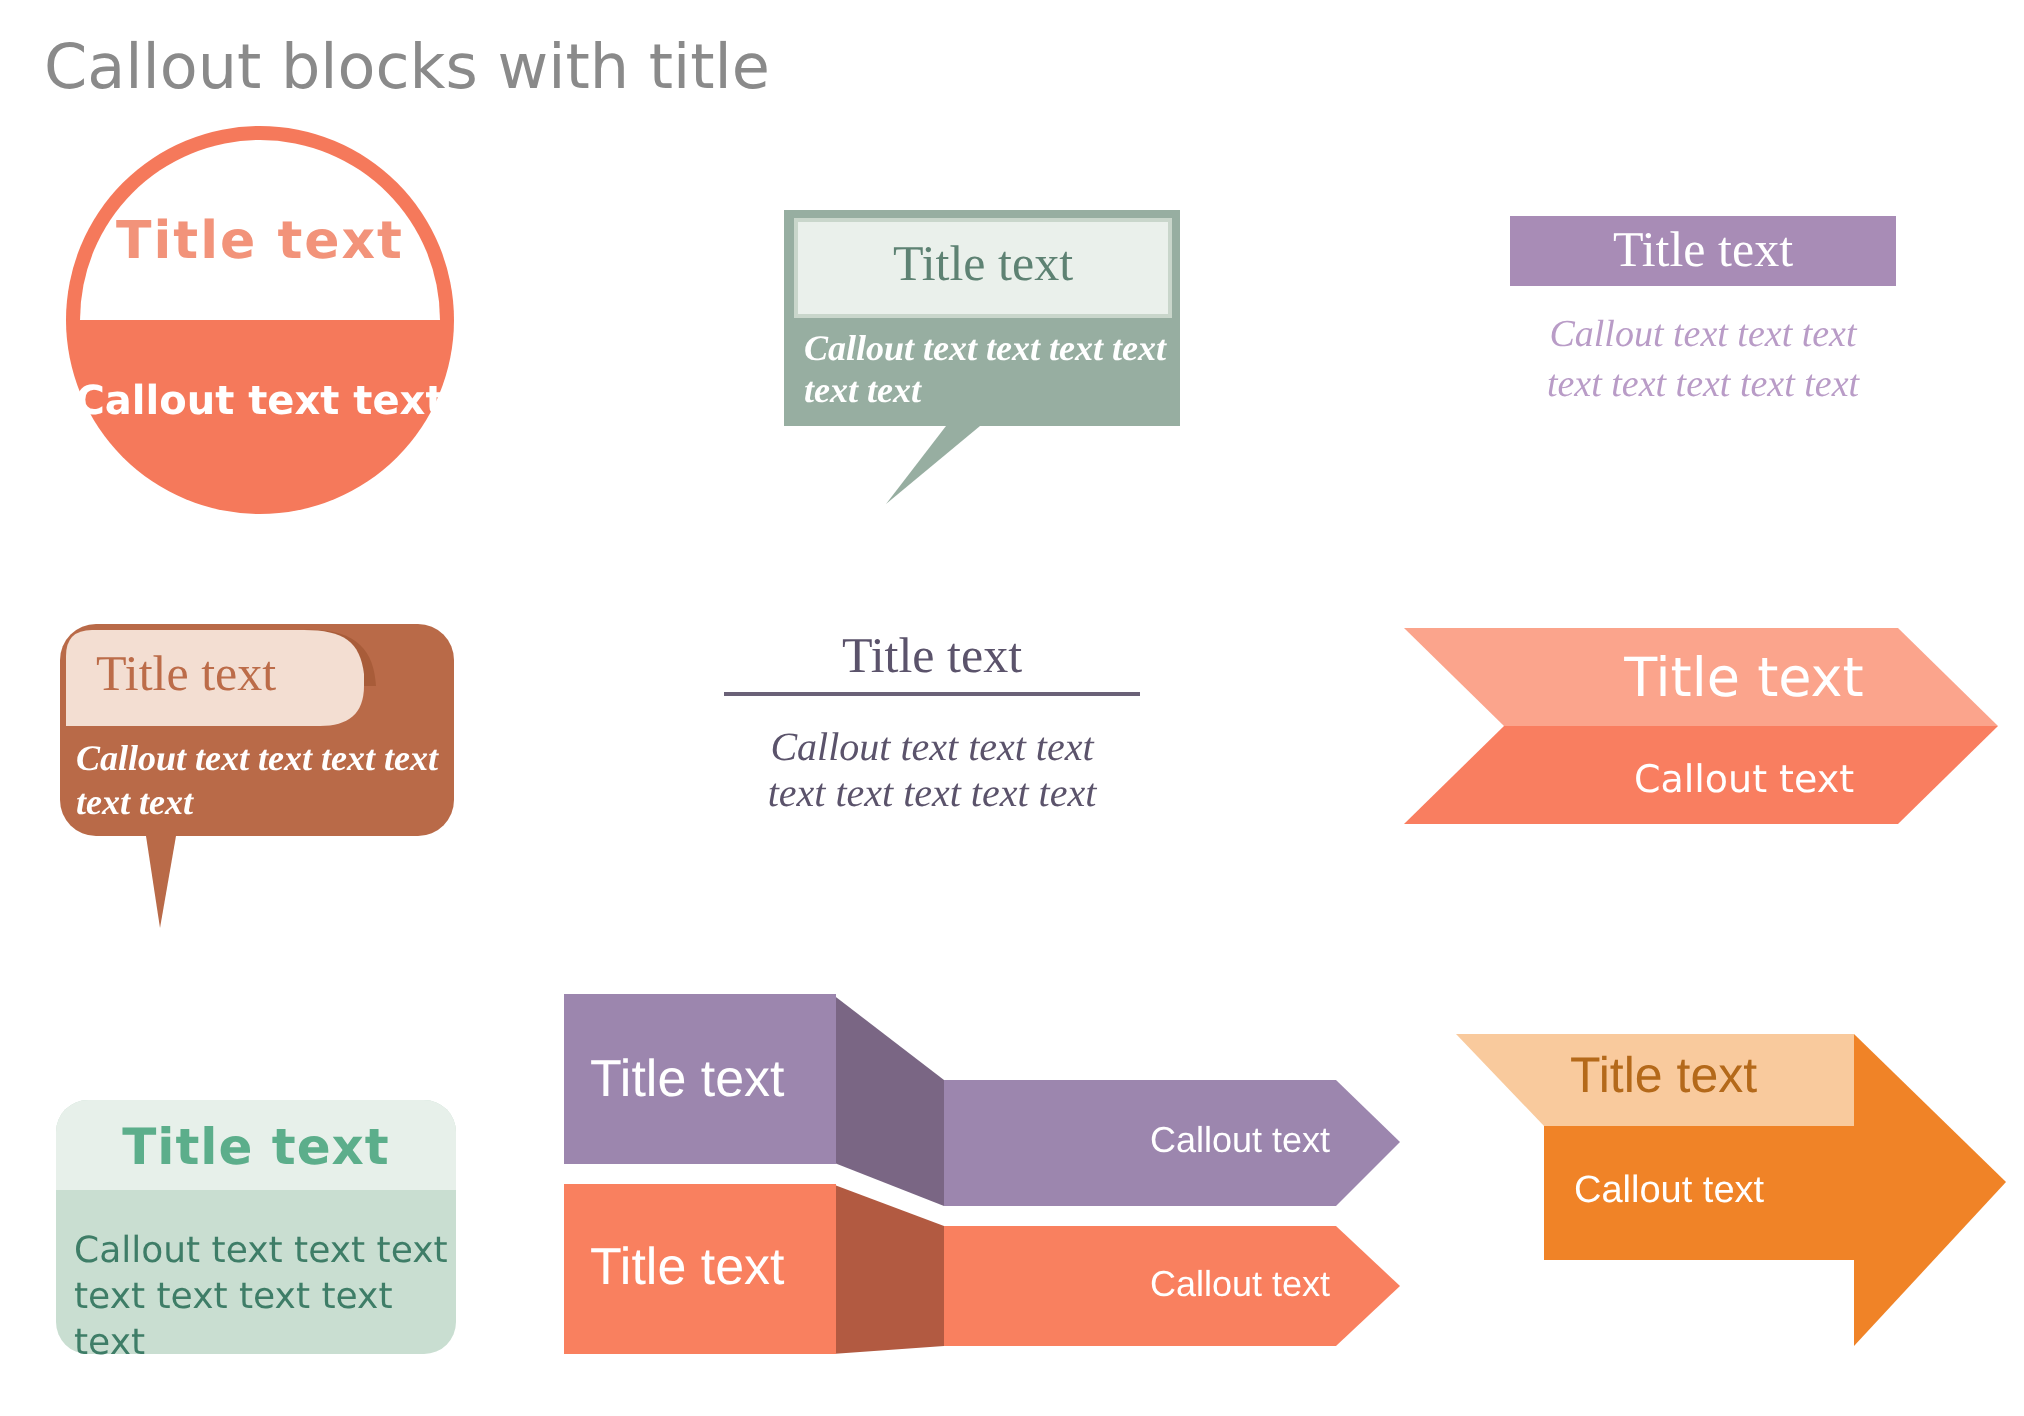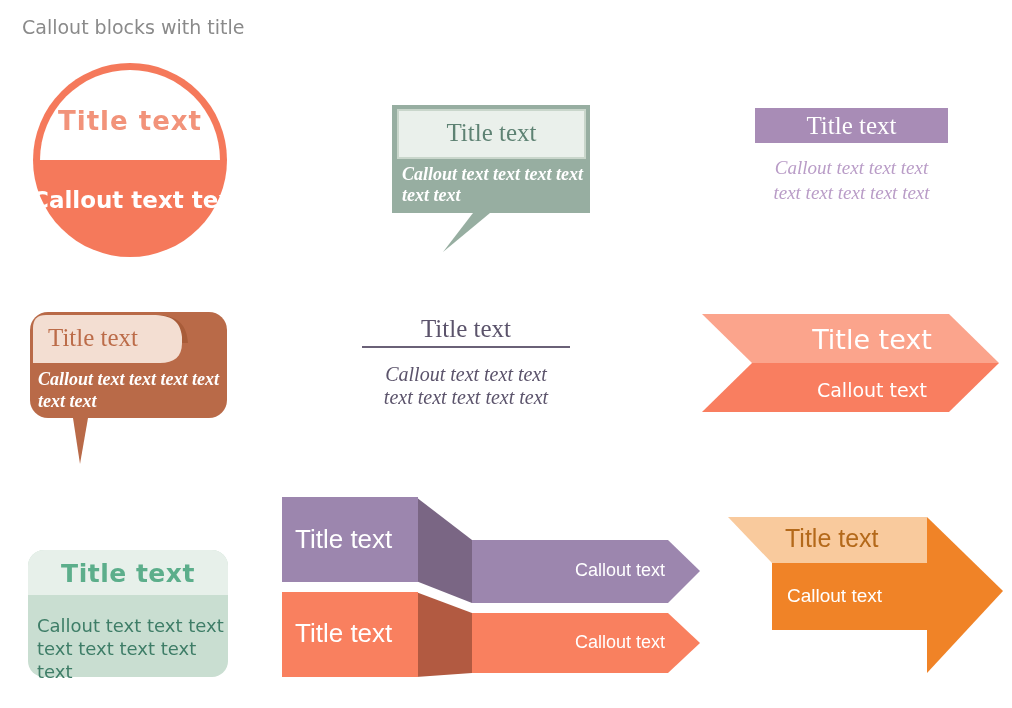--- a/index.html
+++ b/index.html
@@ -2,28 +2,28 @@
 <html><head>
 <meta charset="utf-8">
 <style>
   html,body{margin:0;padding:0;background:#ffffff;}
   .canvas{position:relative;width:1012px;height:708px;background:#ffffff;overflow:hidden;
           font-family:"Liberation Sans",sans-serif;}
   .g{position:absolute;}
   .t{position:absolute;margin:0;white-space:nowrap;}
   .t span{display:block;}
 
-  .page-title{left:22px;top:16px;font-family:"DejaVu Sans",sans-serif;font-size:19px;color:#8A8A8A;}
+  .page-title{left:22px;top:16px;font-family:"DejaVu Sans",sans-serif;font-size:31px;color:#8A8A8A;}
 
   
   .g-circle{left:32px;top:62px;width:196px;height:196px;}
   .circle-title{top:44px;left:0;width:196px;text-align:center;font-family:"DejaVu Sans",sans-serif;
                 font-weight:600;letter-spacing:1px;font-size:26px;color:#F2937A;}
   .circle-text{top:127px;left:0;width:196px;text-align:center;color:#fff;
-               font-family:"DejaVu Sans",sans-serif;font-weight:bold;font-size:23px;line-height:22px;}
+               font-family:"DejaVu Sans",sans-serif;font-weight:bold;font-size:20px;line-height:22px;}
 
   
   .g-bubble-green{left:392px;top:105px;width:200px;height:150px;}
   .bg-title{top:14px;left:6px;width:187px;text-align:center;font-family:"Liberation Serif",serif;
             font-size:25px;color:#5E8273;}
   .bg-text{top:59px;left:10px;width:188px;white-space:normal;font-family:"Liberation Serif",serif;
            font-style:italic;font-weight:bold;font-size:18px;line-height:21px;color:#fff;}
 
   
   .g-bar-purple{left:755px;top:108px;width:193px;height:110px;}

